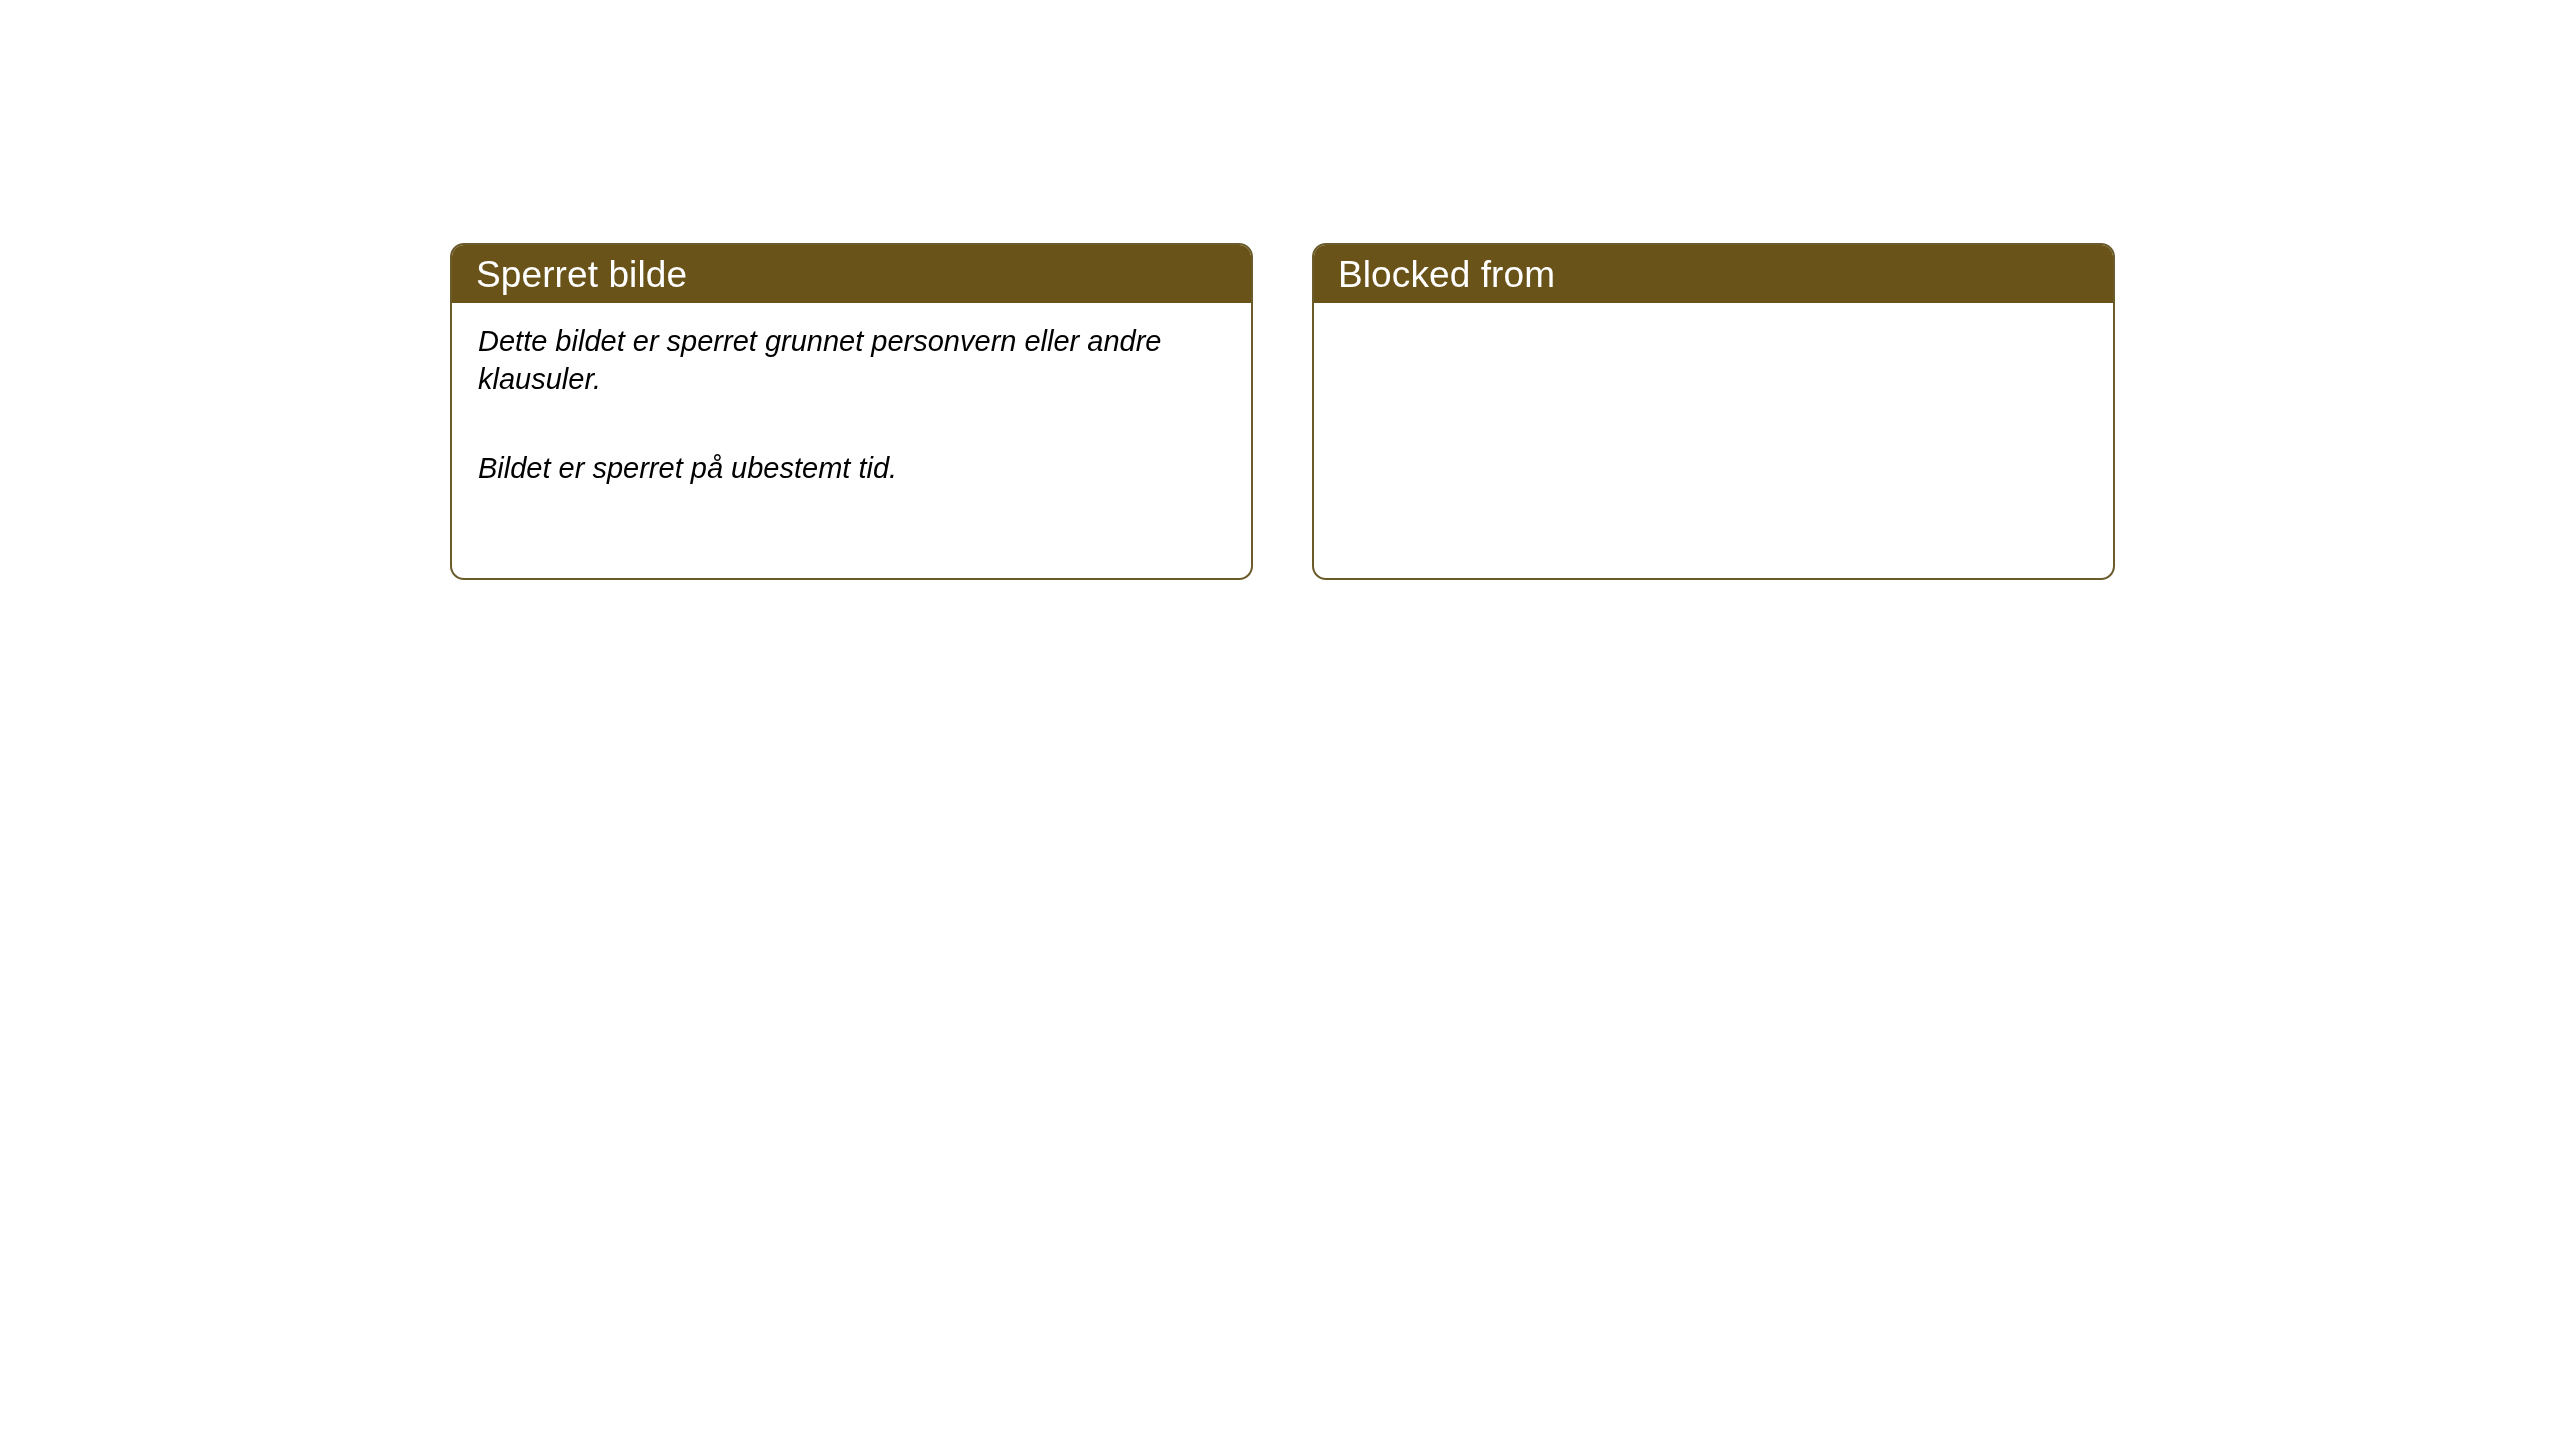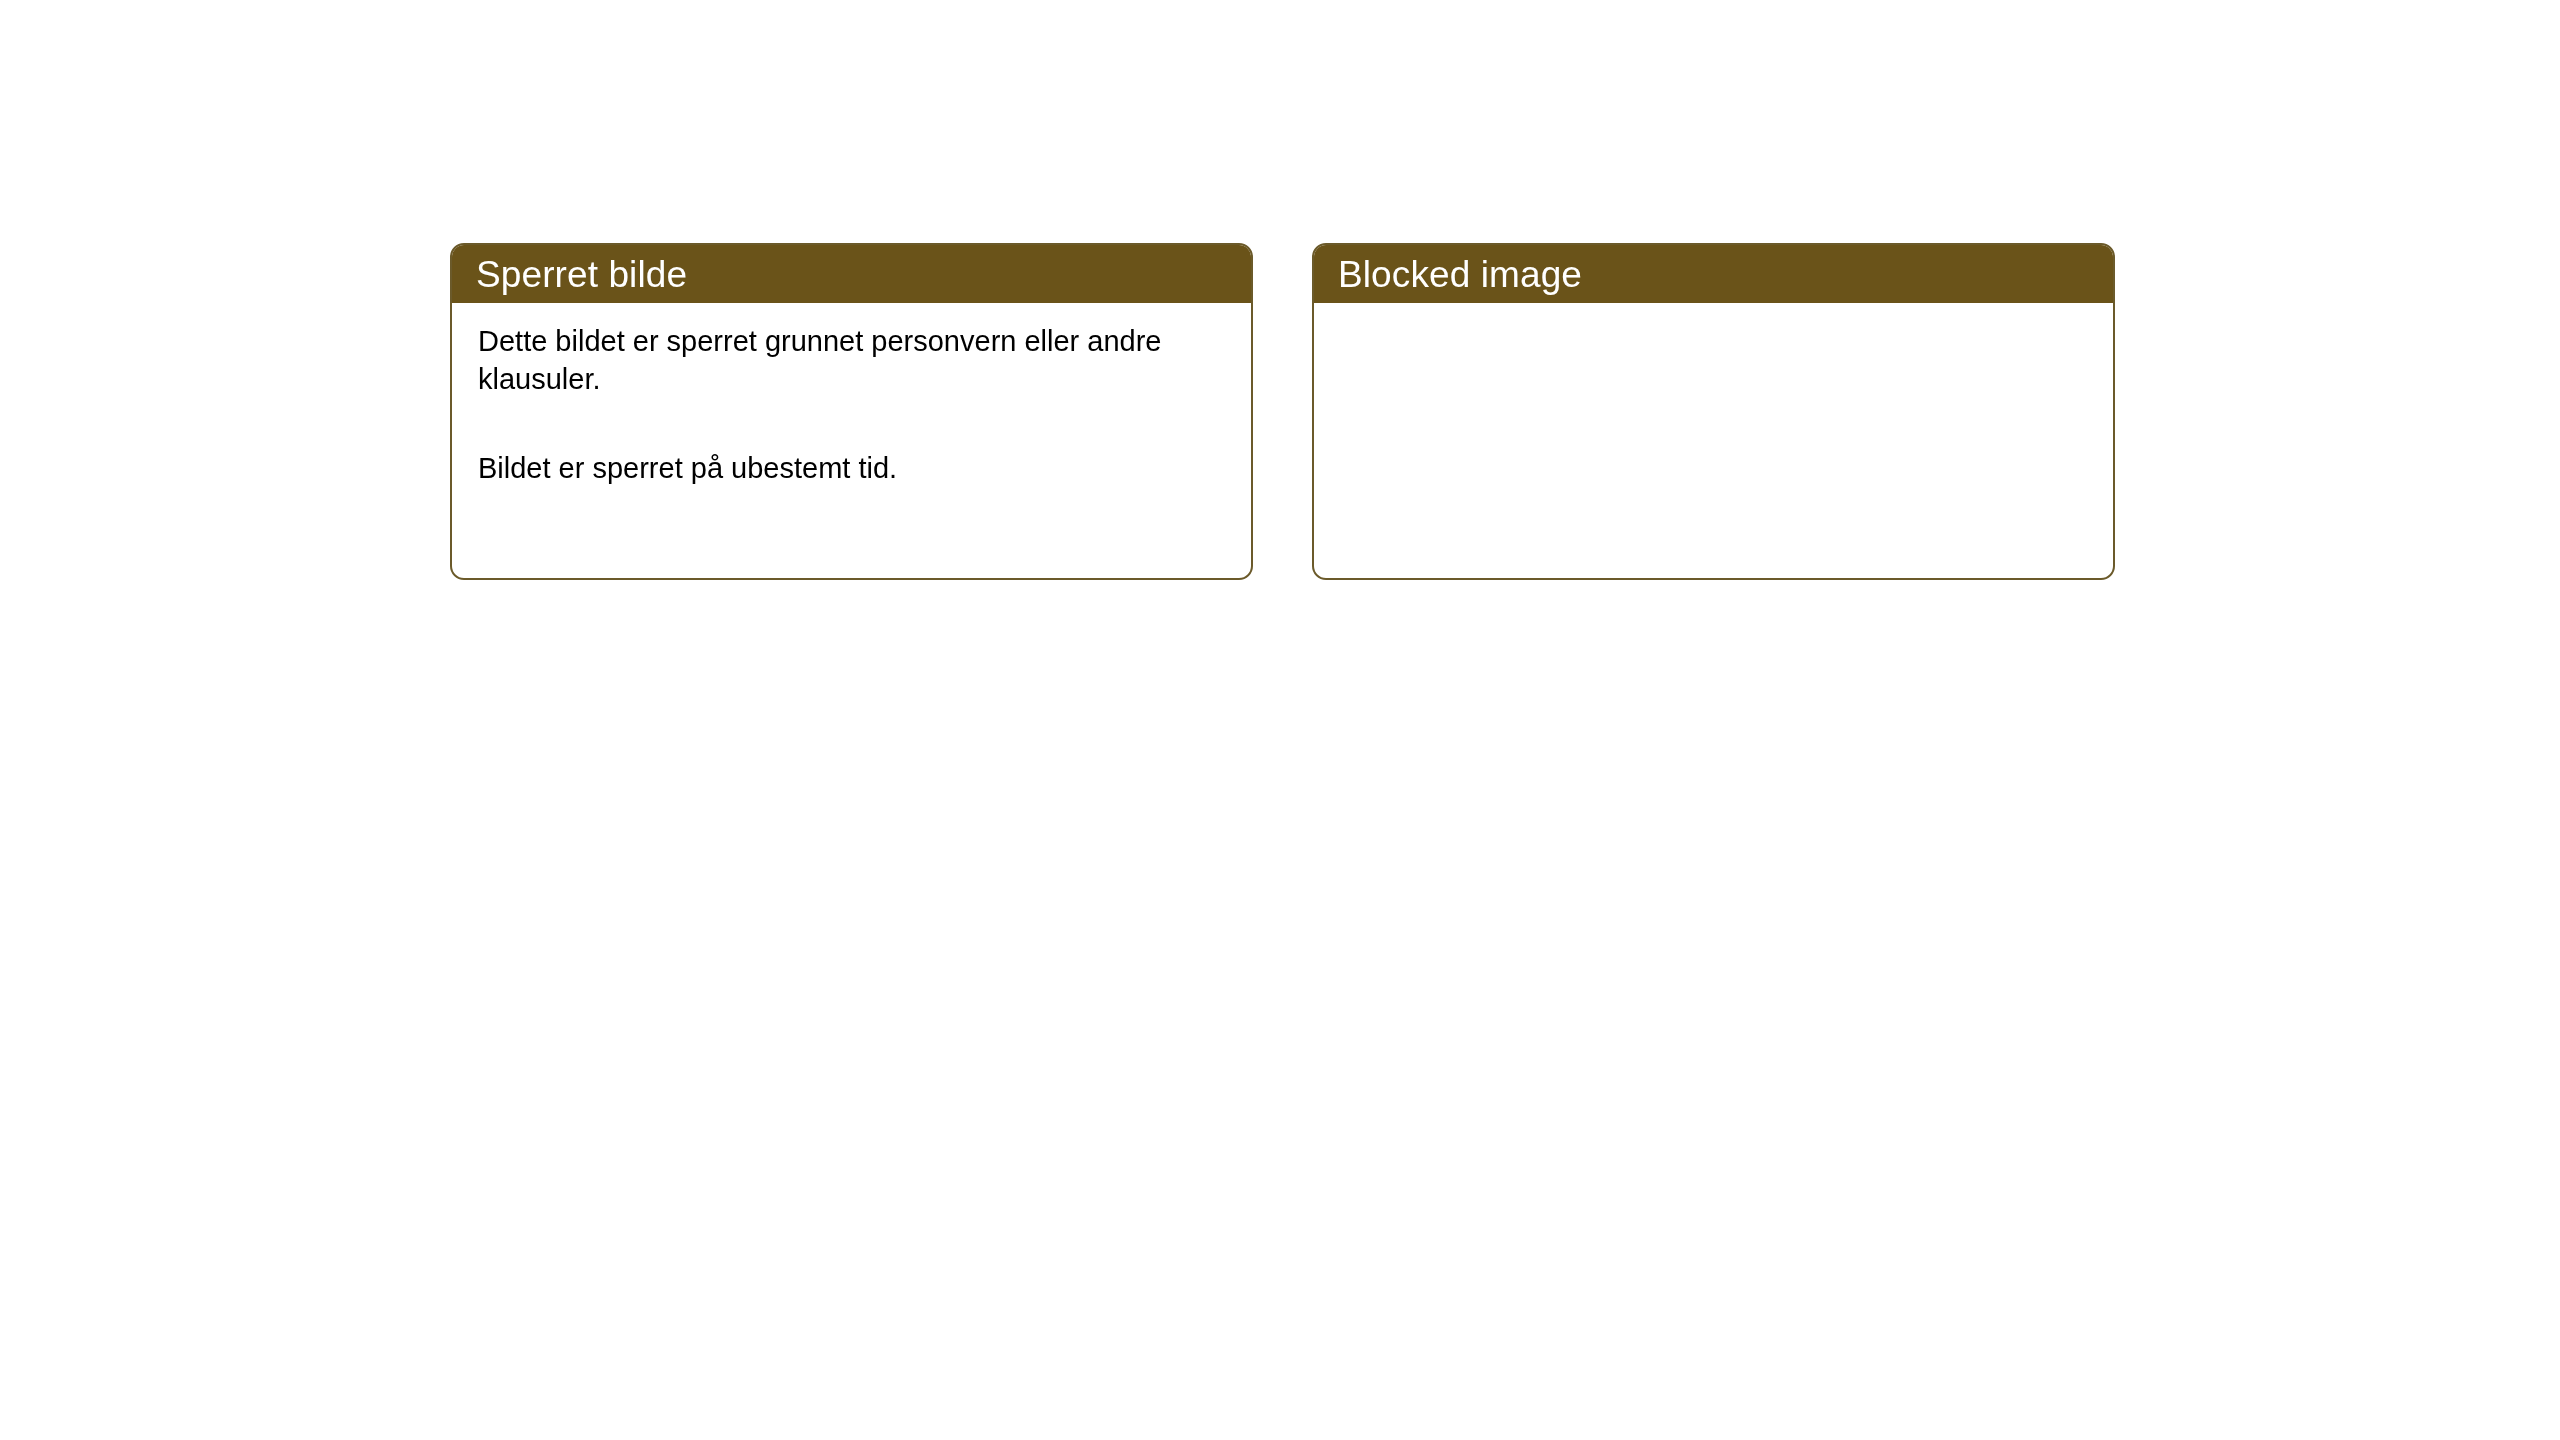--- a/index.html
+++ b/index.html
@@ -73,20 +73,21 @@
   }
 
   .notice-paragraph {
     color: #000000;
     font-family: "Liberation Sans", sans-serif;
     font-size: 29px;
     font-weight: 400;
     line-height: 1.30;
     margin: 0;
     max-width: 690px;
+    font-style: italic;
   }
 
   .notice-paragraph.second-paragraph {
     margin-top: 52px;
   }
 </style>
 </head>
 <body>
 
 <div class="stage">
@@ -96,19 +97,19 @@
       <span class="notice-header-title">Sperret bilde</span>
     </header>
     <div class="notice-body">
       <p class="notice-paragraph first-paragraph">Dette bildet er sperret grunnet personvern eller andre klausuler.</p>
       <p class="notice-paragraph second-paragraph">Bildet er sperret på ubestemt tid.</p>
     </div>
   </section>
 
   <section class="notice-card card-en">
     <header class="notice-header">
-      <span class="notice-header-title">Blocked image</span>
+      <span class="notice-header-title">Blocked from</span>
     </header>
     <div class="notice-body">
     </div>
   </section>
 
 </div>
 
 </body></html>

